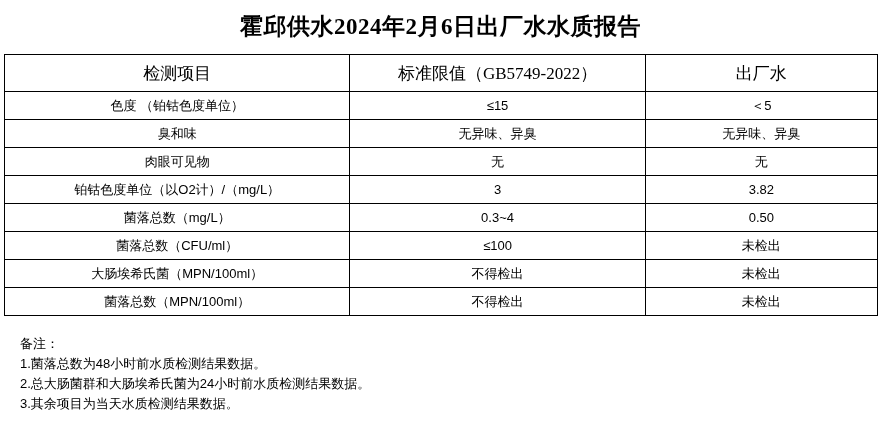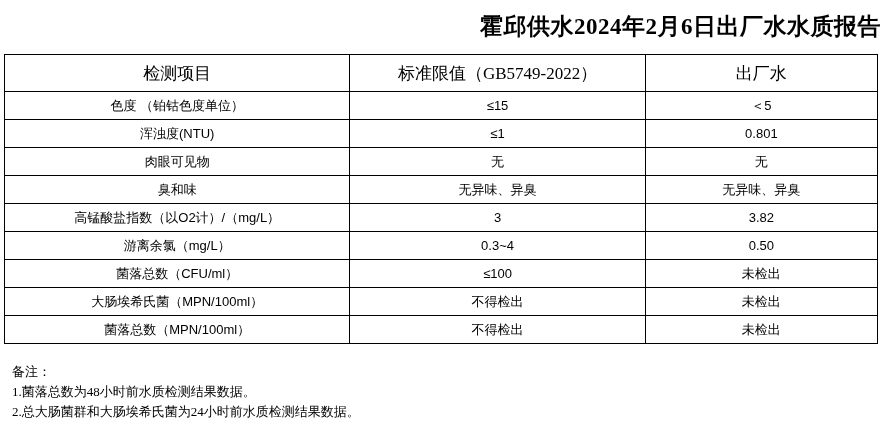--- a/index.html
+++ b/index.html
@@ -15,21 +15,21 @@
     overflow: hidden;
   }
   .page {
     position: relative;
     width: 881px;
     height: 442px;
     box-sizing: border-box;
     padding: 0;
   }
   .report-title {
-    text-align: right;
+    text-align: center;
     font-size: 23px;
     font-weight: bold;
     letter-spacing: 0.5px;
     font-family: "Liberation Serif", "DejaVu Serif", serif;
     padding-top: 11px;
     padding-bottom: 12px;
     color: #000;
   }
   table.report-table {
     border-collapse: collapse;
@@ -53,24 +53,24 @@
     height: 36px;
     font-size: 17px;
     font-family: "Liberation Serif", "DejaVu Serif", serif;
     font-weight: normal;
   }
   .col-item { width: 345px; }
   .col-std  { width: 295px; }
   .col-out  { width: 232px; }
   .notes {
     margin-top: 18px;
-    margin-left: 12px;
+    margin-left: 20px;
     font-size: 13px;
     line-height: 1.55;
-    font-family: Liberation Serif, serif;
+    font-family: Liberation Sans, sans-serif;
   }
   .notes div { white-space: nowrap; }
 </style>
 </head>
 <body>
 
 <div class="page">
 
   <div class="report-title">霍邱供水2024年2月6日出厂水水质报告</div>
 
@@ -87,41 +87,36 @@
         <th>出厂水</th>
       </tr>
     </thead>
     <tbody>
       <tr>
         <td>色度 （铂钴色度单位）</td>
         <td>≤15</td>
         <td>＜5</td>
       </tr>
       <tr>
-        <td>浑浊度(NTU)</td>
-        <td>≤1</td>
-        <td>0.801</td>
+        <td>臭和味</td>
+        <td>无异味、异臭</td>
+        <td>无异味、异臭</td>
       </tr>
       <tr>
         <td>肉眼可见物</td>
         <td>无</td>
         <td>无</td>
       </tr>
       <tr>
-        <td>臭和味</td>
-        <td>无异味、异臭</td>
-        <td>无异味、异臭</td>
-      </tr>
-      <tr>
-        <td>高锰酸盐指数（以O2计）/（mg/L）</td>
+        <td>铂钴色度单位（以O2计）/（mg/L）</td>
         <td>3</td>
         <td>3.82</td>
       </tr>
       <tr>
-        <td>游离余氯（mg/L）</td>
+        <td>菌落总数（mg/L）</td>
         <td>0.3~4</td>
         <td>0.50</td>
       </tr>
       <tr>
         <td>菌落总数（CFU/ml）</td>
         <td>≤100</td>
         <td>未检出</td>
       </tr>
       <tr>
         <td>大肠埃希氏菌（MPN/100ml）</td>
@@ -133,15 +128,16 @@
         <td>不得检出</td>
         <td>未检出</td>
       </tr>
     </tbody>
   </table>
 
   <div class="notes">
     <div>备注：</div>
     <div>1.菌落总数为48小时前水质检测结果数据。</div>
     <div>2.总大肠菌群和大肠埃希氏菌为24小时前水质检测结果数据。</div>
+    <div>3.其余项目为当天水质检测结果数据。</div>
   </div>
 
 </div>
 
 </body></html>

